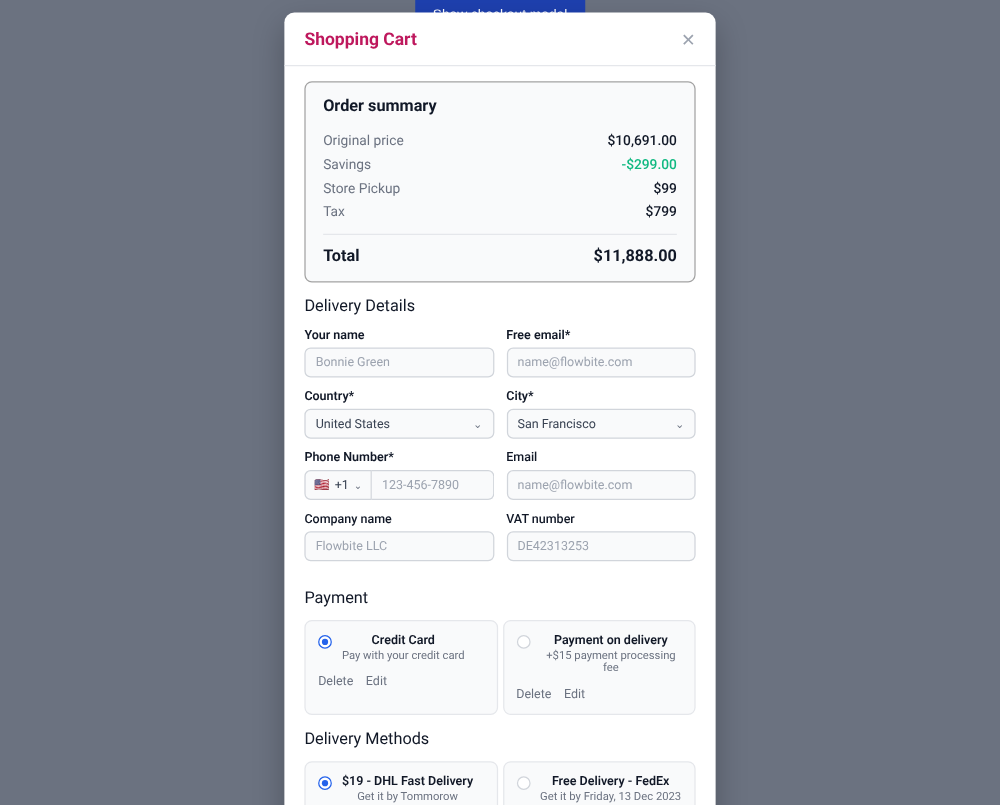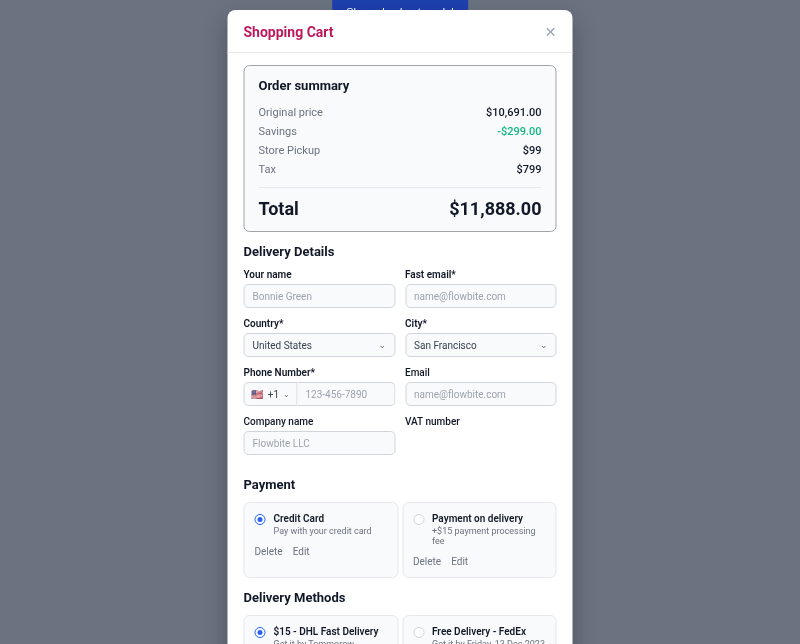--- a/index.html
+++ b/index.html
@@ -59,25 +59,25 @@
     display: flex;
     justify-content: space-between;
     font-size: 11px;
     padding: 3px 0;
     color: #6b7280;
   }
   .summary-row .val { color:#111827; font-weight:500; }
   .summary-row.savings .val { color:#10b981; }
   .summary-total {
     display:flex; justify-content:space-between;
-    font-size:18px; font-weight:700; color:#111827;
+    font-size:13px; font-weight:700; color:#111827;
     border-top:1px solid #e5e7eb;
     margin-top:8px; padding-top:10px;
   }
-  .subhead { font-size:13px; font-weight:700; color:#111827; margin-bottom:10px; }
+  .subhead { font-size:13px; font-weight:400; color:#111827; margin-bottom:10px; }
   .grid2 { display:flex; gap:10px; margin-bottom:10px; }
   .col { flex:1; display:flex; flex-direction:column; gap:4px; }
   .label { font-size:10px; font-weight:600; color:#111827; }
   .label.light { font-weight:500; }
   .input, .select, .phone-code, .phone-num {
     width:100%;
     height:24px;
     border:1px solid #d1d5db;
     background:#f9fafb;
     border-radius:5px;
@@ -97,21 +97,21 @@
   .phone-wrap { display:flex; gap:0; }
   .phone-code {
     width:54px;
     border-radius:5px 0 0 5px;
     display:flex; align-items:center; gap:4px; justify-content:center;
     cursor:pointer; padding:0 6px;
   }
   .phone-num { flex:1; border-left:none; border-radius:0 5px 5px 0; }
   .flag { font-size:10px; }
   .code-caret { font-size:8px; color:#6b7280;}
-  .cards { display:flex; gap:4px; }
+  .cards { display:flex; gap:4px;text-align:center; }
   .card {
     flex:1;
     border:1px solid #e5e7eb;
     border-radius:6px;
     background:#f9fafb;
     padding:10px;
   }
   .card-top { display:flex; align-items:flex-start; gap:8px; }
   .radio {
     width:11px;height:11px;border-radius:50%;
@@ -164,21 +164,21 @@
 
   <div class="section">
     <div class="subhead">Delivery Details</div>
 
     <div class="grid2">
       <div class="col">
         <div class="label">Your name</div>
         <div class="input placeholder">Bonnie Green</div>
       </div>
       <div class="col">
-        <div class="label">Fast email*</div>
+        <div class="label">Free email*</div>
         <div class="input placeholder">name@flowbite.com</div>
       </div>
     </div>
 
     <div class="grid2">
       <div class="col">
         <div class="label">Country*</div>
         <div class="select">
           <span>United States</span>
           <span class="caret">⌄</span>
@@ -211,20 +211,21 @@
       </div>
     </div>
 
     <div class="grid2">
       <div class="col">
         <div class="label light">Company name</div>
         <div class="input placeholder">Flowbite LLC</div>
       </div>
       <div class="col">
         <div class="label light">VAT number</div>
+        <div class="input placeholder">DE42313253</div>
       </div>
     </div>
   </div>
 
   <div class="section">
     <div class="subhead">Payment</div>
     <div class="cards">
       <div class="card">
         <div class="card-top">
           <div class="radio checked"></div>
@@ -254,21 +255,21 @@
     </div>
   </div>
 
   <div class="section">
     <div class="subhead">Delivery Methods</div>
     <div class="cards">
       <div class="card">
         <div class="card-top">
           <div class="radio checked"></div>
           <div>
-            <div class="card-title">$15 - DHL Fast Delivery</div>
+            <div class="card-title">$19 - DHL Fast Delivery</div>
             <div class="card-sub">Get it by Tommorow</div>
           </div>
         </div>
       </div>
       <div class="card">
         <div class="card-top">
           <div class="radio"></div>
           <div>
             <div class="card-title">Free Delivery - FedEx</div>
             <div class="card-sub">Get it by Friday, 13 Dec 2023</div>

